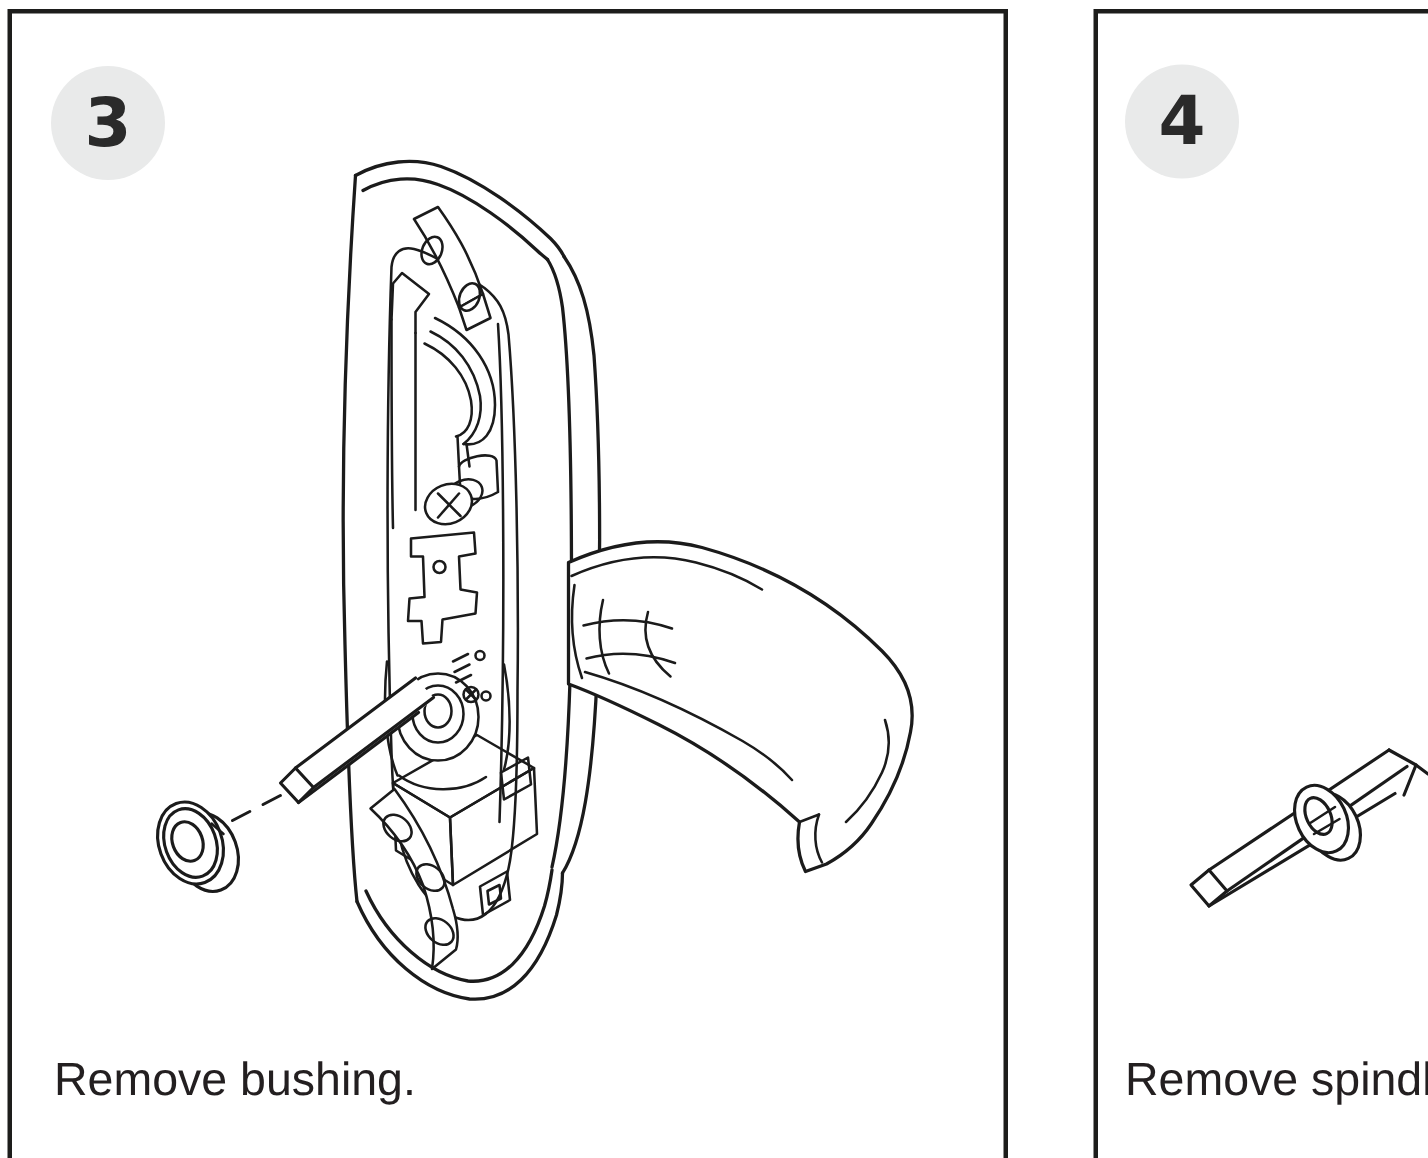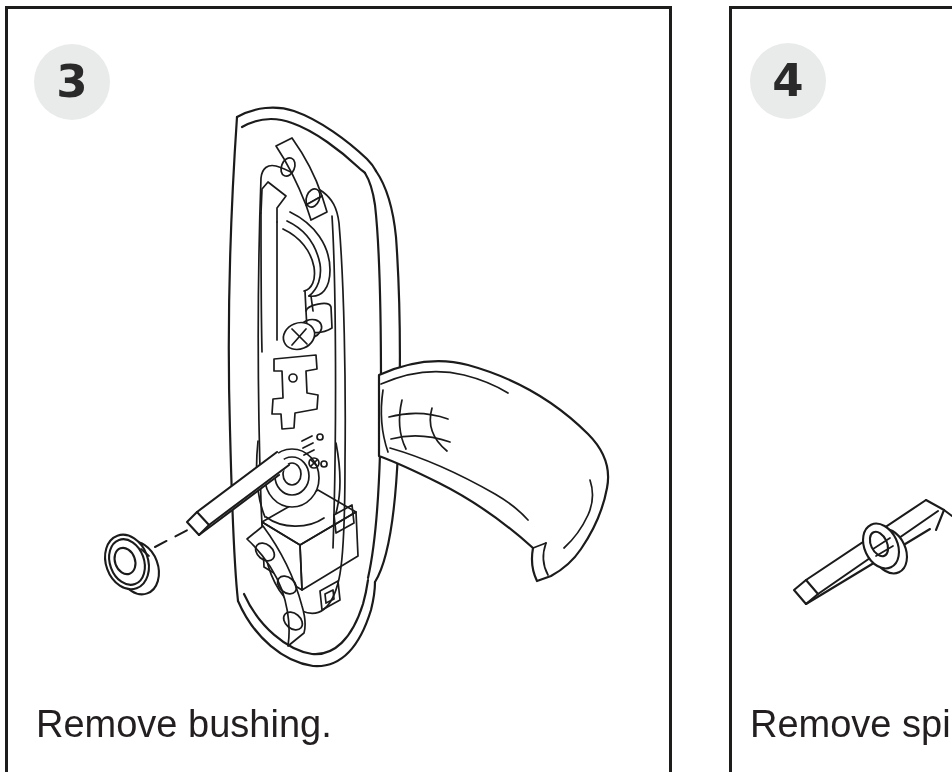--- a/index.html
+++ b/index.html
@@ -17,21 +17,21 @@
   .panel{position:absolute;top:6px;height:800px;border:3px solid var(--border-color);
          background:#fff;}
   .panel-left{left:5px;width:667px;}
   .panel-right{left:729px;width:420px;}
   .badge{position:absolute;width:76px;height:76px;border-radius:50%;
          background:var(--badge-bg);display:flex;align-items:center;justify-content:center;}
   .panel-left .badge{left:26px;top:35px;}
   .panel-right .badge{left:18px;top:34px;}
   .badge span{font-family:"DejaVu Sans","Liberation Sans",sans-serif;font-weight:700;
               font-size:45px;color:var(--number-color);line-height:1;transform:translateY(-1px);}
-  .caption{position:absolute;top:692px;font-size:38px;line-height:1.25;
+  .caption{position:absolute;top:692px;font-size:31px;line-height:1.25;
            color:var(--caption-color);letter-spacing:0px;white-space:nowrap;}
   .panel-left .caption{left:28px;}
   .panel-right .caption{left:18px;}
   svg.art{position:absolute;left:0;top:0;width:952px;height:772px;
           color:var(--line-color);pointer-events:none;}
   svg.art *{vector-effect:none;}
 </style>
 </head>
 <body>
 

